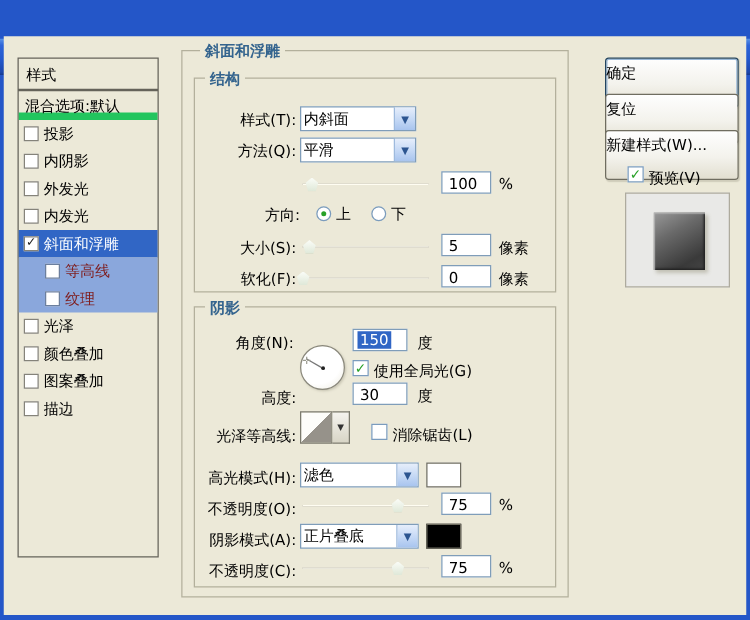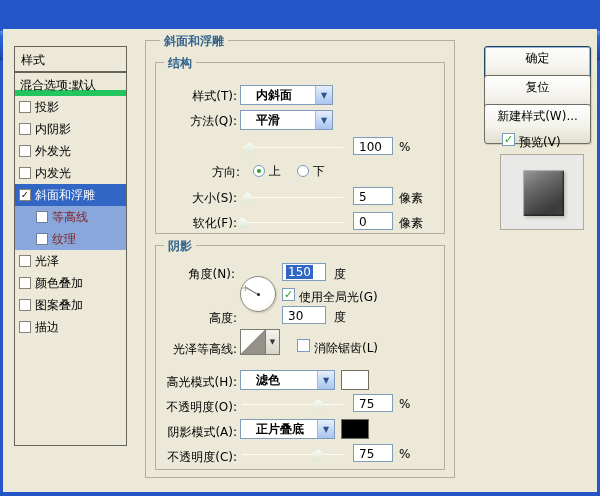--- a/index.html
+++ b/index.html
@@ -27,21 +27,21 @@
 
   
   .group { position:absolute; border:1px solid #b3b09c; }
   .group-caption { position:absolute; top:-8px; background:#ece9d8; padding:0 4px; color:#34648e; font-weight:bold; }
 
   .row-label { position:absolute; width:90px; text-align:right; }
   .unit { position:absolute; }
 
   
   .combo { position:absolute; height:20px; background:#fff; border:1px solid #7f9db9; display:flex; align-items:center; }
-  .combo .val { flex:1; padding-left:15px;font-weight:bold; }
+  .combo .val { flex:1; padding-left:2px; }
   .combo .drop { width:17px; height:100%; border-left:1px solid #9ebadd;
     background:linear-gradient(180deg,#e6eefb 0%,#c4d8f5 55%,#a8c4ee 100%); display:flex; align-items:center; justify-content:center;
     color:#2c5590; font-size:8px; }
   .valbox { position:absolute; height:18px; background:#fff; border:1px solid #7f9db9; padding:2px 0 0 5px; }
   .swatch { position:absolute; width:28px; height:20px; border:1px solid #6f6d60; }
 
   .slider { position:absolute; height:12px; }
   .slider .track { position:absolute; left:0; right:0; top:6px; height:1px; background:#8f8d80; border-bottom:1px solid #fffdf2; }
   .slider .thumb { position:absolute; top:1px; width:11px; height:11px; background:linear-gradient(180deg,#fbfdf8,#dfe8d8);
     clip-path:polygon(50% 0%,96% 38%,78% 100%,22% 100%,4% 38%); filter:drop-shadow(0 0 1px #6d7d65); }
@@ -60,21 +60,21 @@
 
   .angle-input { position:absolute; width:44px; height:18px; background:#fff; border:1px solid #7f9db9; padding:1px 0 0 3px; }
   .angle-input .sel { background:#3166c5; color:#fff; padding:0 2px; }
 
   .contour-thumb { position:absolute; width:26px; height:26px; border:1px solid #7b7a6e;
     background:linear-gradient(135deg,#fdfdfa 49.5%,#96928a 50%); }
   .contour-drop { position:absolute; width:14px; height:26px; border:1px solid #7b7a6e; border-left:none;
     background:linear-gradient(180deg,#f4f3ee,#d8d5c6); font-size:7px; display:flex; align-items:center; justify-content:center; color:#333; }
 
   .xp-btn { position:absolute; width:107px; height:40px; border:1px solid #6f6d60; border-radius:3px;
-    background:linear-gradient(180deg,#fefefe 0%,#f3f2ec 55%,#e2dfd0 100%); text-align:center; padding-top:3px; cursor:default;
+    background:linear-gradient(180deg,#fefefe 0%,#f3f2ec 55%,#e2dfd0 100%); text-align:left; padding-top:3px; cursor:default;
     box-shadow:1px 1px 1px #cfccba; }
   .xp-btn.default { border:1px solid #23445f; box-shadow:inset 0 0 0 1px #97b7d7,1px 1px 1px #cfccba; }
 
   .preview-box { position:absolute; left:500px; top:154px; width:84px; height:76px; background:#e9e9e7; border:1px solid #aeab9e; }
   .preview-square { position:absolute; left:22px; top:15px; width:41px; height:46px;
     background:linear-gradient(150deg,#999 0%,#6a6a6a 35%,#3a3a3a 80%,#454545 100%);
     box-shadow:inset 1px 1px 1px #b5b5b5, inset -1px -1px 2px #1c1c1c, 2px 2px 3px #c2c0b4; }
 </style>
 </head>
 <body>

